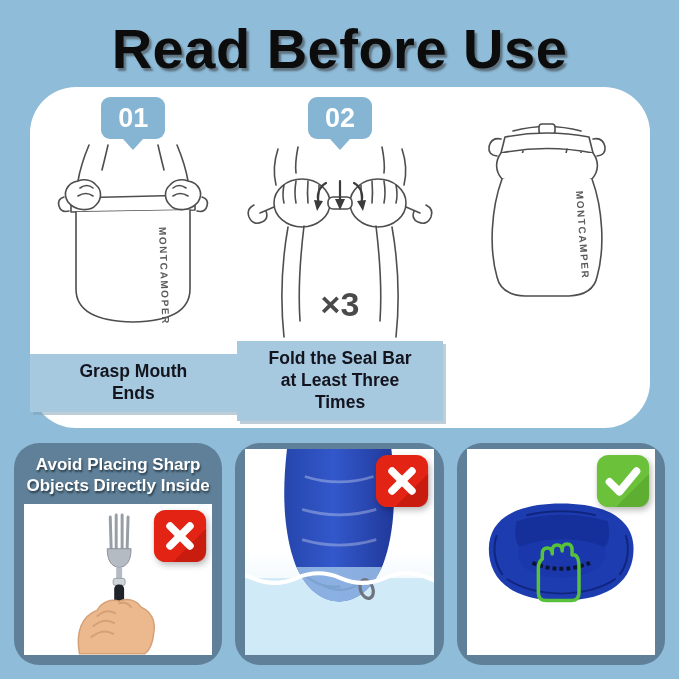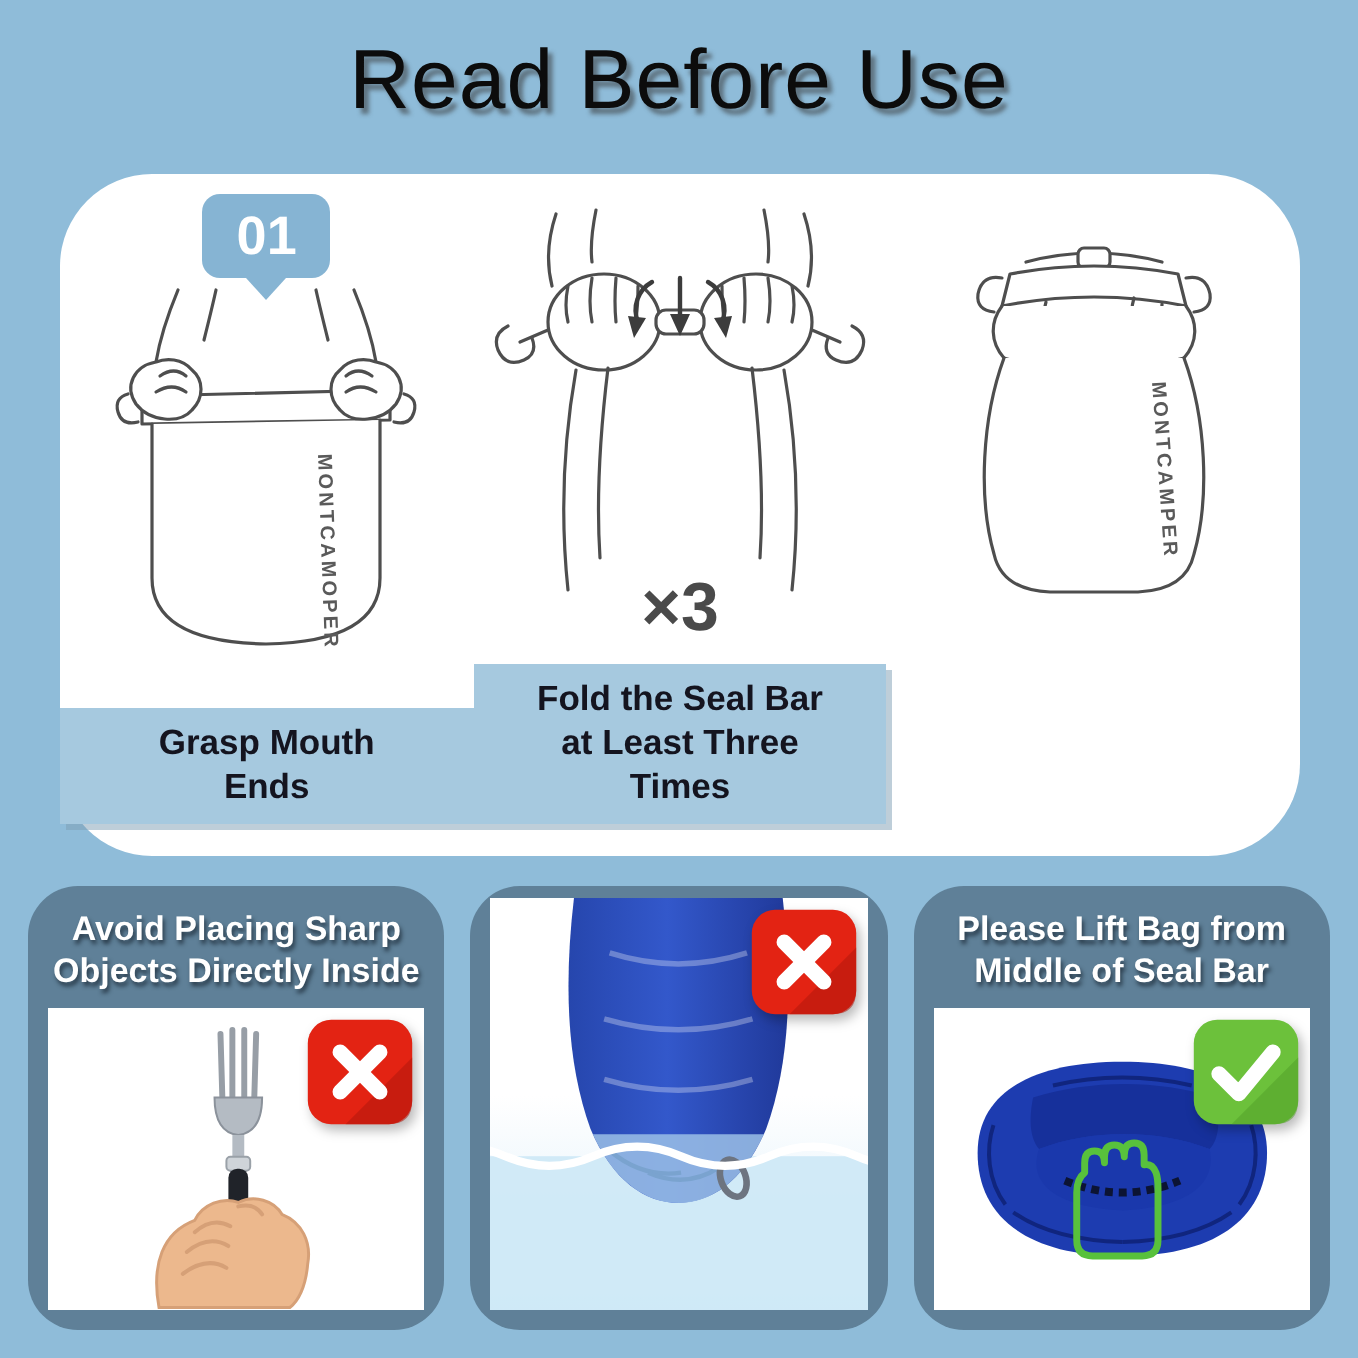--- a/index.html
+++ b/index.html
@@ -6,21 +6,21 @@
   body{
     width:679px;height:679px;
     background:#8fbcd9;
     font-family:"Liberation Sans",sans-serif;
     position:relative;overflow:hidden;
   }
   .stage{position:absolute;inset:0;}
   .page-title{
     position:absolute;top:16px;left:0;right:0;
     text-align:center;
-    font-size:42px;font-weight:400;color:#0c0c0c;
+    font-size:56px;font-weight:700;color:#0c0c0c;
     letter-spacing:.5px;
     text-shadow:2.5px 3px 2px rgba(55,55,55,.55);
   }
   .panel{
     position:absolute;left:30px;top:87px;width:620px;height:341px;
     background:#ffffff;border-radius:46px;
     display:flex;
   }
   .step-col{
     flex:1 1 0;display:flex;flex-direction:column;align-items:center;
@@ -105,20 +105,23 @@
         <path class="linef" d="M38,57 L162,54 L162,69 L38,71 Z"></path>
         <path class="linef" d="M43,71 L43,148 Q43,180 100,181 Q157,180 157,148 L157,69"></path>
         <text class="brand" transform="translate(126,86) rotate(88)">MONTCAMOPER</text>
         <use href="#hand1"></use>
         <use href="#hand1" transform="translate(200,0) scale(-1,1)"></use>
       </svg>
       <div class="label-box">Grasp Mouth Ends</div>
     </div>
 
     <div class="step-col">
+      <div class="badge">
+        <span>02</span>
+      </div>
       <svg class="illus" width="200" height="200" viewBox="0 0 200 200">
         <defs>
           <g id="fist2">
             <path class="line" d="M38,8 C34,20 33,32 36,44"></path>
             <path class="line" d="M58,6 C56,16 55,24 56,32"></path>
             <ellipse class="linef" cx="62" cy="62" rx="28" ry="24"></ellipse>
             <path class="line" d="M44,44 q-2,10 0,18"></path>
             <path class="line" d="M56,40 q-2,12 0,22"></path>
             <path class="line" d="M68,40 q-1,12 0,22"></path>
             <path class="line" d="M79,44 q0,10 -1,16"></path>
@@ -227,21 +230,20 @@
           <path d="M59,22 L59,46 Q59,59 46,59 L22,59 Z" fill="#b3170c" opacity="0.55"></path>
           <g stroke="#ffffff" stroke-width="8.5" stroke-linecap="round">
             <path d="M19,19 L41,41"></path>
               <path d="M41,19 L19,41"></path>
           </g>
         </svg>
       </div>
     </div>
 
     <div class="card">
-      <div class="card-title">Please Lift Bag from Middle of Seal Bar</div>
       <div class="card-img">
         <svg class="photo" viewBox="0 0 190 150" preserveAspectRatio="xMidYMid meet">
           <path d="M22,72 C22,40 52,26 95,26 C138,26 168,40 168,72 C168,102 146,124 95,124 C44,124 22,102 22,72 Z" fill="#1d3cb0"></path>
           <path d="M50,44 C80,35 112,35 142,44 C145,58 143,66 139,70 C112,60 80,60 53,70 C48,64 48,54 50,44 Z" fill="#16309b"></path>
           <path d="M53,70 C80,60 112,60 139,70 C142,84 134,99 95,101 C56,99 48,84 53,70 Z" fill="#1a38ac"></path>
           <g fill="none" stroke="#10257e" stroke-width="2">
             <path d="M30,58 C26,70 27,86 36,98"></path>
               <path d="M160,58 C164,70 163,86 154,98"></path>
             <path d="M40,102 q20,14 55,15"></path>
               <path d="M150,102 q-20,14 -55,15"></path>

